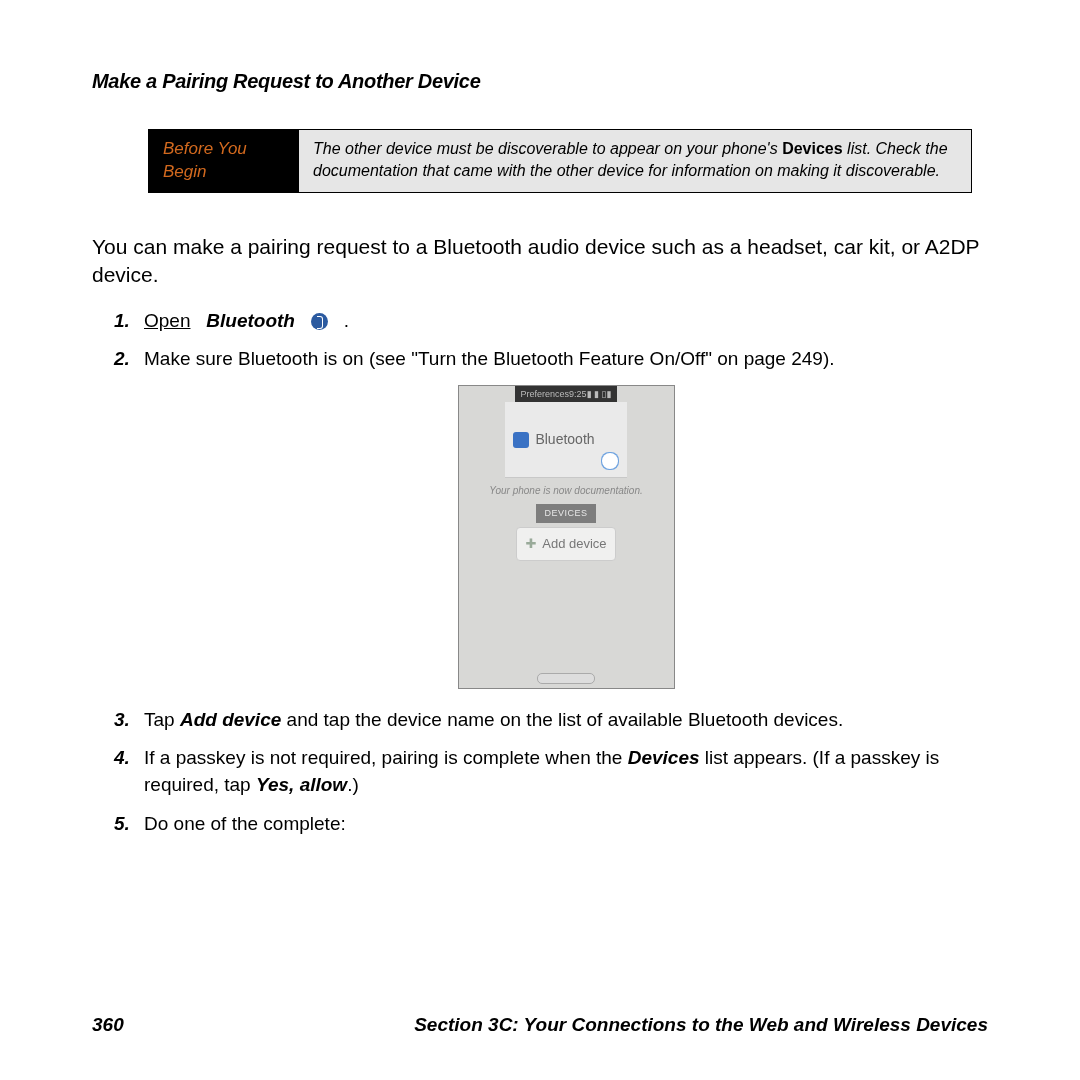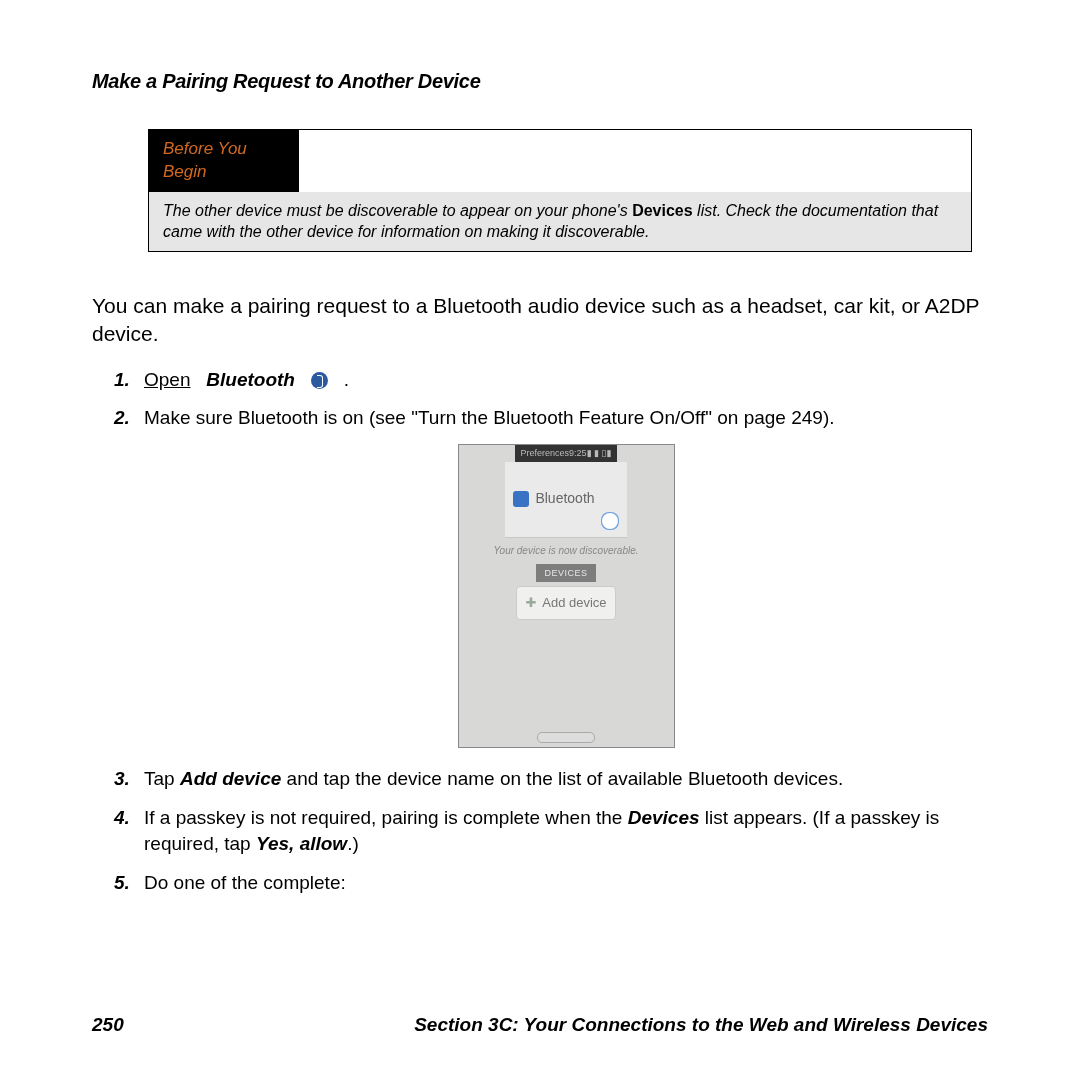--- a/index.html
+++ b/index.html
@@ -1,18 +1,18 @@
 <!DOCTYPE html>
 <html><head>
 <meta charset="utf-8">
 <style>
   html,body{margin:0;padding:0;background:#fff;font-family:Arial,Helvetica,sans-serif;color:#000;}
   .page{width:1080px;height:1080px;box-sizing:border-box;padding:70px 92px 40px 92px;position:relative;}
   h2.sec-title{font-size:20px;font-style:italic;font-weight:bold;margin:0 0 36px 0;letter-spacing:-0.3px;}
-  .bbox{display:flex;border:1px solid #000;margin:0 12px 40px 56px;width:822px;flex-direction:column;}
+  .bbox{display:flex;border:1px solid #000;margin:0 12px 40px 56px;width:822px;}
   .bbox-left{background:#000;color:#d2691e;font-style:italic;padding:8px 14px;width:150px;box-sizing:border-box;font-size:17px;line-height:1.35;}
   .bbox-right{background:#e6e6e6;padding:8px 14px;font-style:italic;font-size:16px;line-height:1.35;flex:1;}
   .bbox-right b{font-style:normal;font-weight:bold;}
   p.intro{font-size:21px;line-height:1.35;margin:0 0 18px 0;}
   ol.steps{list-style:none;padding:0;margin:0 0 0 22px;font-size:19px;}
   ol.steps>li{margin:0 0 12px 0;position:relative;padding-left:30px;line-height:1.4;}
   ol.steps>li .num{position:absolute;left:0;top:0;font-weight:bold;font-style:italic;}
   .underline{text-decoration:underline;}
   .bt-icon{display:inline-block;width:17px;height:17px;border-radius:50%;background:#2b5aa0;position:relative;vertical-align:-3px;}
   .bt-icon::after{content:"";position:absolute;left:6px;top:3px;width:5px;height:11px;border:1.5px solid #fff;border-left:none;border-radius:0 3px 3px 0;}
@@ -73,21 +73,21 @@
           <span>9:25</span>
           <span>▮ ▮ ▯▮</span>
         </div>
         <div class="ss-header">
           <span class="ss-bt-badge"></span>
           <span class="ss-header-text">Bluetooth</span>
           <span class="ss-toggle">
             <span class="ss-toggle-label">On</span>
           </span>
         </div>
-        <div class="ss-note">Your device is now discoverable.</div>
+        <div class="ss-note">Your phone is now documentation.</div>
         <div class="ss-devhdr">DEVICES</div>
         <div class="ss-row">
           <span class="ss-plus">✚</span>
           <span>Add device</span>
         </div>
         <div class="ss-body"></div>
         <div class="ss-handle"></div>
       </div>
     </li>
     <li>
@@ -98,17 +98,17 @@
       <span class="num">4.</span>
       <span>If a passkey is not required, pairing is complete when the </span><span class="em-bi">Devices</span><span> list appears. (If a passkey is required, tap </span><span class="em-bi">Yes, allow</span><span>.)</span>
     </li>
     <li>
       <span class="num">5.</span>
       <span>Do one of the complete:</span>
     </li>
   </ol>
 
   <div class="footer">
-    <span>250</span>
+    <span>360</span>
     <span>Section 3C: Your Connections to the Web and Wireless Devices</span>
   </div>
 
 </div>
 
 </body></html>

